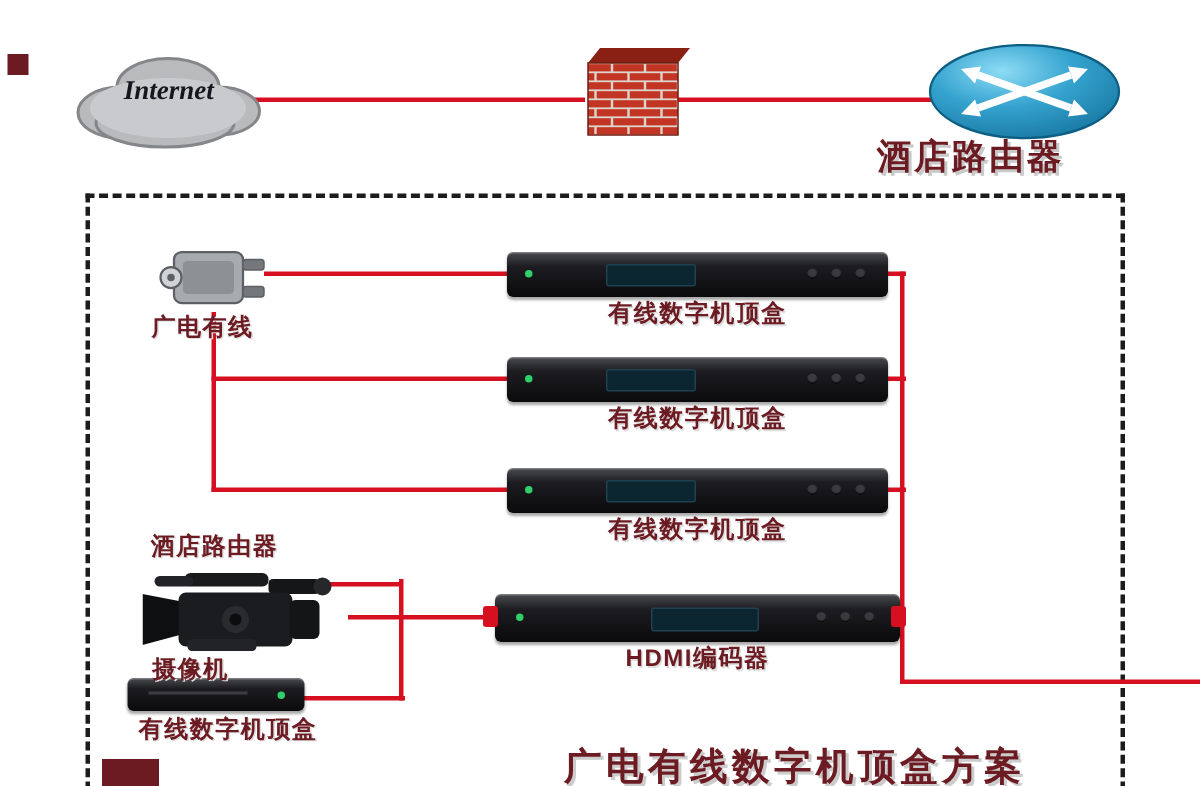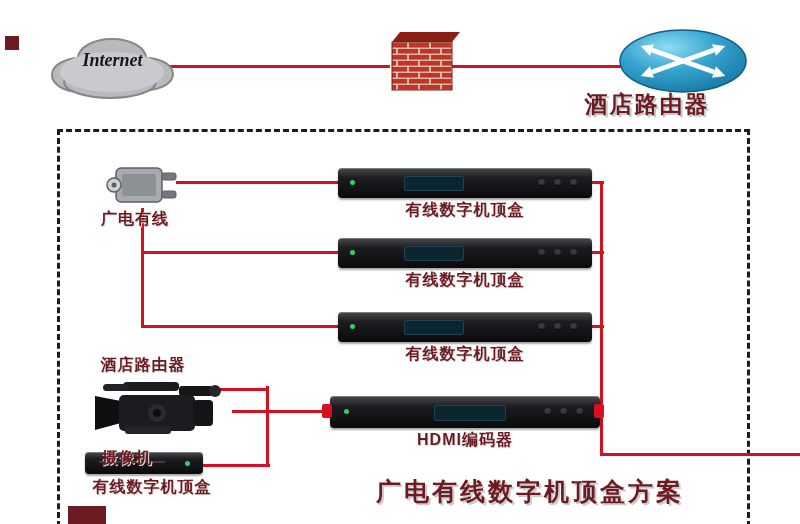--- a/index.html
+++ b/index.html
@@ -166,21 +166,21 @@
       <rect x="84" y="6" width="34" height="10" rx="3" fill="#151618"></rect>
       <circle cx="120" cy="11" r="6" fill="#26272a"></circle>
       <polygon points="0,16 26,21 26,43 0,50" fill="#0e0f10"></polygon>
       <rect x="24" y="15" width="76" height="36" rx="5" fill="#1b1c1f"></rect>
       <rect x="98" y="20" width="20" height="26" rx="4" fill="#141517"></rect>
       <circle cx="62" cy="33" r="9" fill="#2a2b2f"></circle>
       <circle cx="62" cy="33" r="4" fill="#0c0d0e"></circle>
       <rect x="30" y="46" width="46" height="8" rx="3" fill="#222327"></rect>
     </svg>
   </div>
-  <div class="lbl lbl-md" style="left:92px;top:438px;width:70px;margin-top:11px;">摄像机</div>
+  <div class="lbl lbl-md" style="left:92px;top:438px;width:70px;">摄像机</div>
 
   <div class="device" style="left:85px;top:452px;width:118px;height:22px;">
     <span class="slot" style="left:14px;top:9px;width:66px;"></span>
     <span class="led" style="left:100px;top:9px;"></span>
   </div>
   <div class="lbl lbl-md" style="left:72px;top:478px;width:160px;">有线数字机顶盒</div>
 
   <div class="hline" style="left:186px;top:388px;width:82px;"></div>
   <div class="vline" style="left:266px;top:386px;height:81px;"></div>
   <div class="hline" style="left:232px;top:410px;width:100px;"></div>
@@ -190,15 +190,15 @@
   <div class="plug" style="left:594px;top:404px;"></div>
   <div class="device" style="left:330px;top:396px;width:270px;height:32px;">
     <span class="led" style="left:14px;top:13px;"></span>
     <span class="screen" style="left:104px;top:9px;width:70px;height:14px;"></span>
     <span class="btn" style="left:214px;top:12px;"></span>
     <span class="btn" style="left:230px;top:12px;"></span>
     <span class="btn" style="left:246px;top:12px;"></span>
   </div>
   <div class="lbl lbl-md" style="left:330px;top:431px;width:270px;">HDMI编码器</div>
 
-  <div class="lbl lbl-xl" style="left:330px;top:478px;width:400px;">广电有线数字机顶盒方案</div>
+  <div class="lbl lbl-xl" style="left:330px;top:498px;width:400px;">广电有线数字机顶盒方案</div>
 
 </div>
 
 </body></html>

